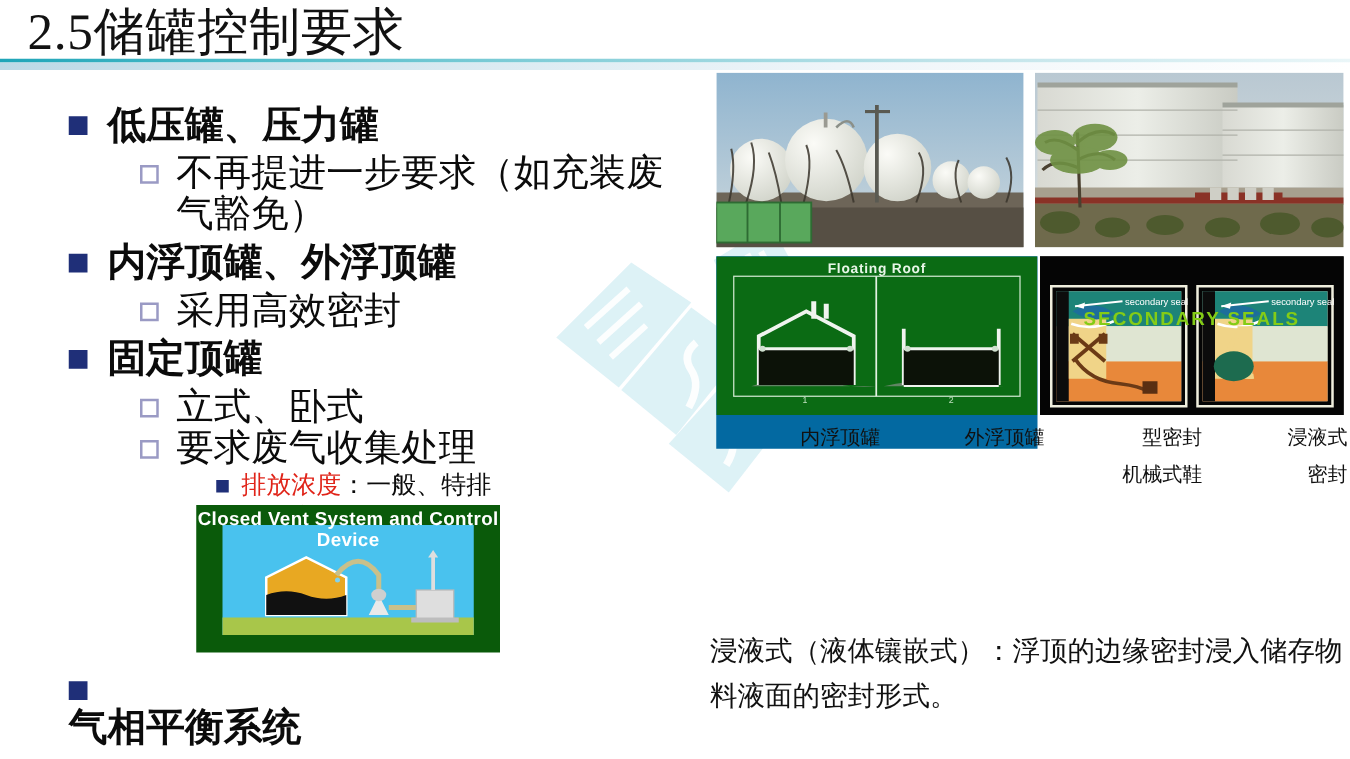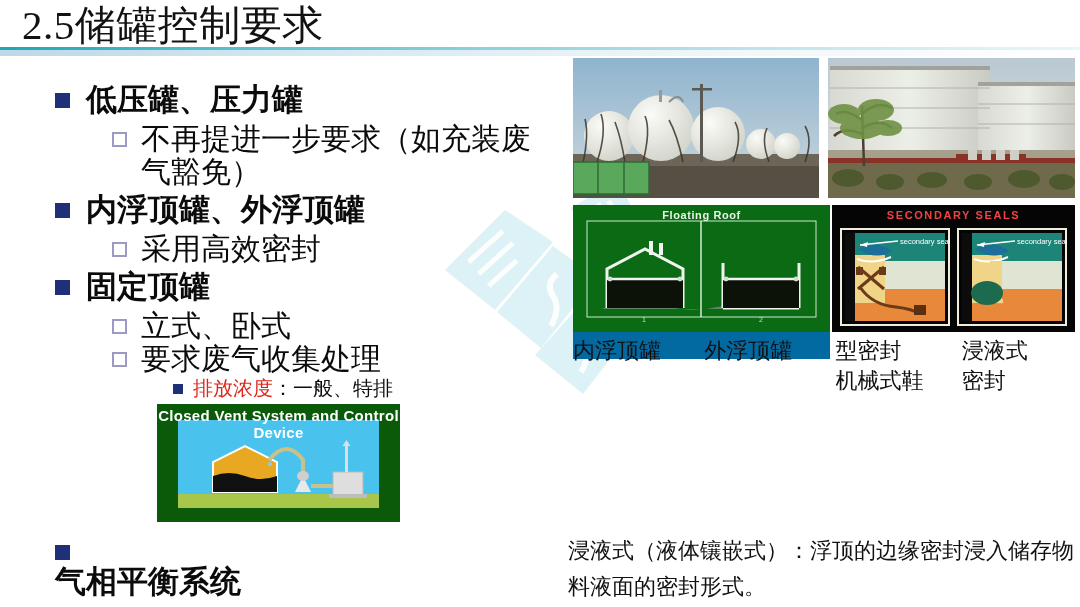--- a/index.html
+++ b/index.html
@@ -81,41 +81,41 @@
   #photo-spheres{left:573px;top:58px;width:246px;height:140px;}
   #photo-tanks{left:828px;top:58px;width:247px;height:140px;}
   #diagram-floatingroof{left:573px;top:205px;width:257px;height:154px;background:#0369a1;}
   #diagram-secondaryseals{left:832px;top:205px;width:243px;height:127px;background:#040404;}
 
   .diag-cap{
     position:absolute;left:0;top:4px;width:100%;text-align:center;
     font-size:11px;font-weight:700;letter-spacing:.6px;
   }
   .cap-green{color:#e8f6e8;}
-  .cap-blue{color:#ef4444;font-size:11px;letter-spacing:1.6px;}
+  .cap-blue{color:#84cc16;font-size:15px;letter-spacing:1.6px;margin-top:38px;}
 
   
   .captions{
     position:absolute;left:573px;top:336px;width:505px;height:62px;
     display:flex;z-index:2;
   }
   .cap{
-    flex:1 1 0;text-align:left;font-size:22px;line-height:30px;color:#111;
+    flex:1 1 0;text-align:right;font-size:16px;line-height:30px;color:#111;
   }
   .cap.c1,.cap.c2{flex:0 0 26%;}
   .cap.c3{flex:0 0 25%;}
   .cap.c4{flex:0 0 23%;}
 
   
   .para{
     position:absolute;left:568px;width:512px;font-size:22px;line-height:36px;
     color:#111;z-index:2;
   }
   #para-shoe{top:427px;}
-  #para-liquid{top:533px;}
+  #para-liquid{top:505px;font-family:Liberation Mono, monospace;}
 </style>
 </head>
 <body>
 
 <div class="slide">
 
   <svg class="watermark" viewBox="0 0 300 260">
     <g fill="#b7e2ec" opacity="0.85">
       <path d="M60 120 L120 60 L168 92 L110 160 Z"></path>
       <path d="M112 162 L168 96 L212 128 L156 198 Z"></path>

